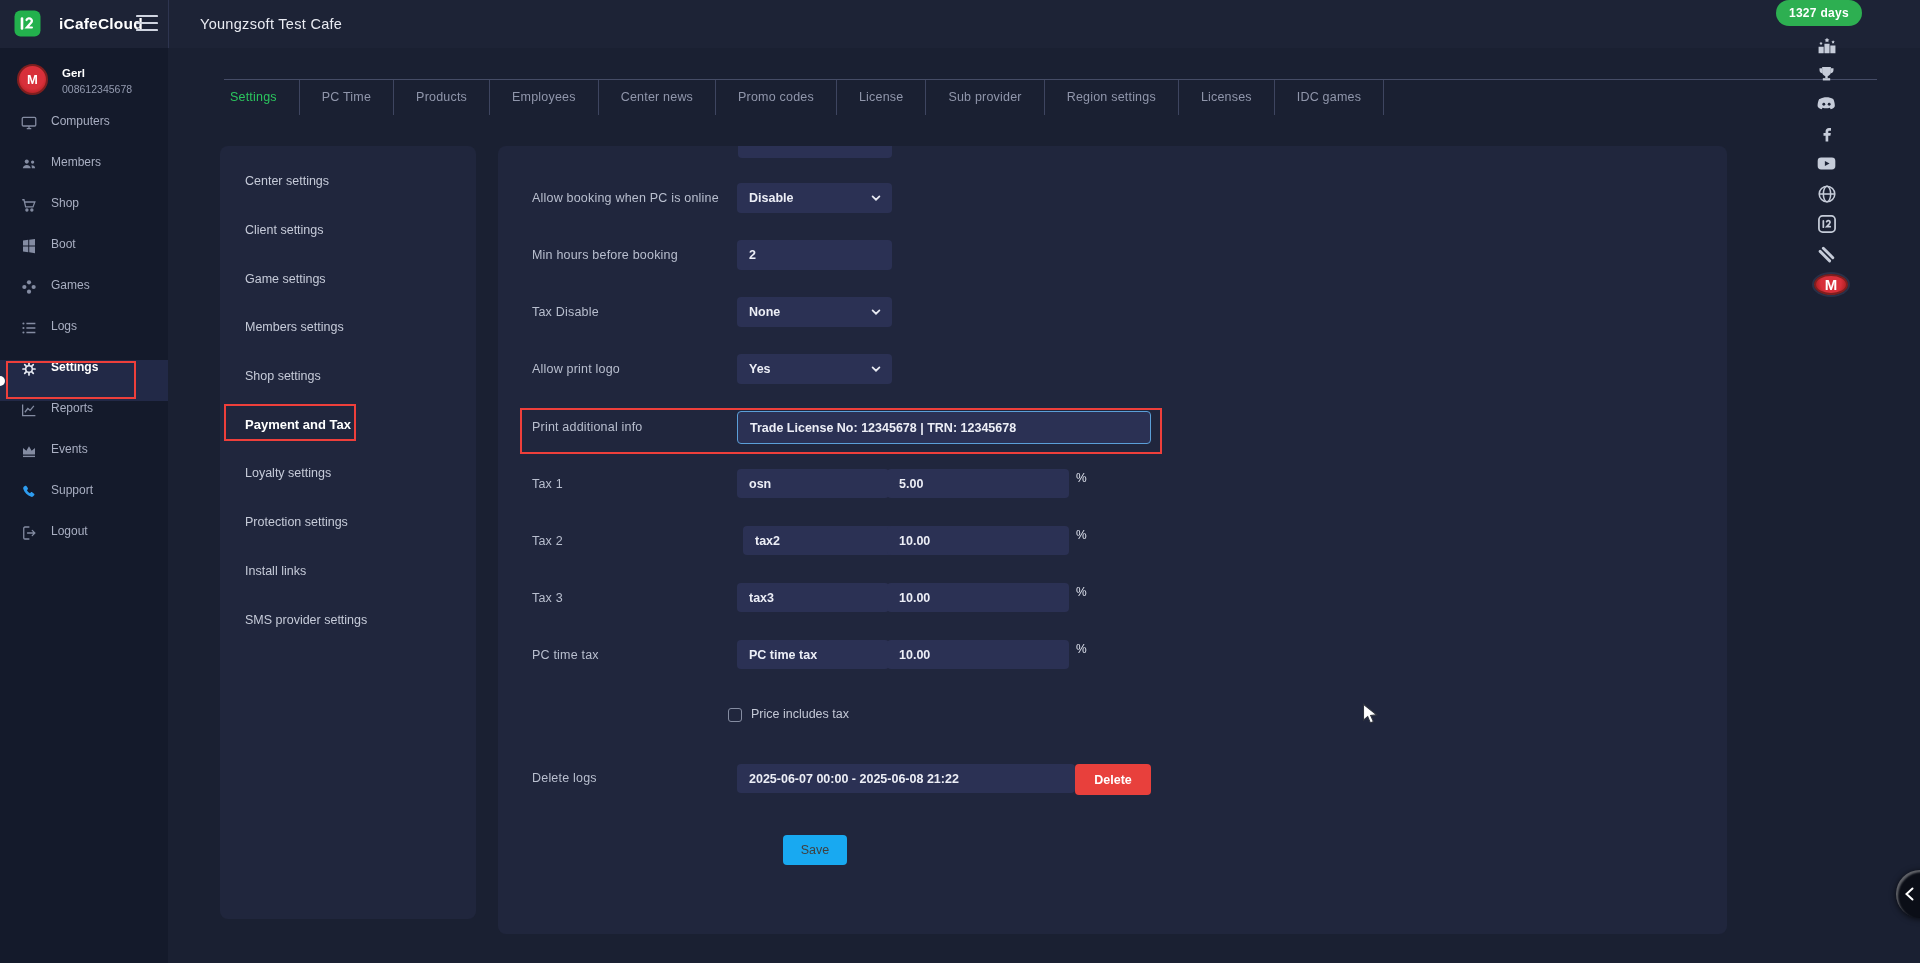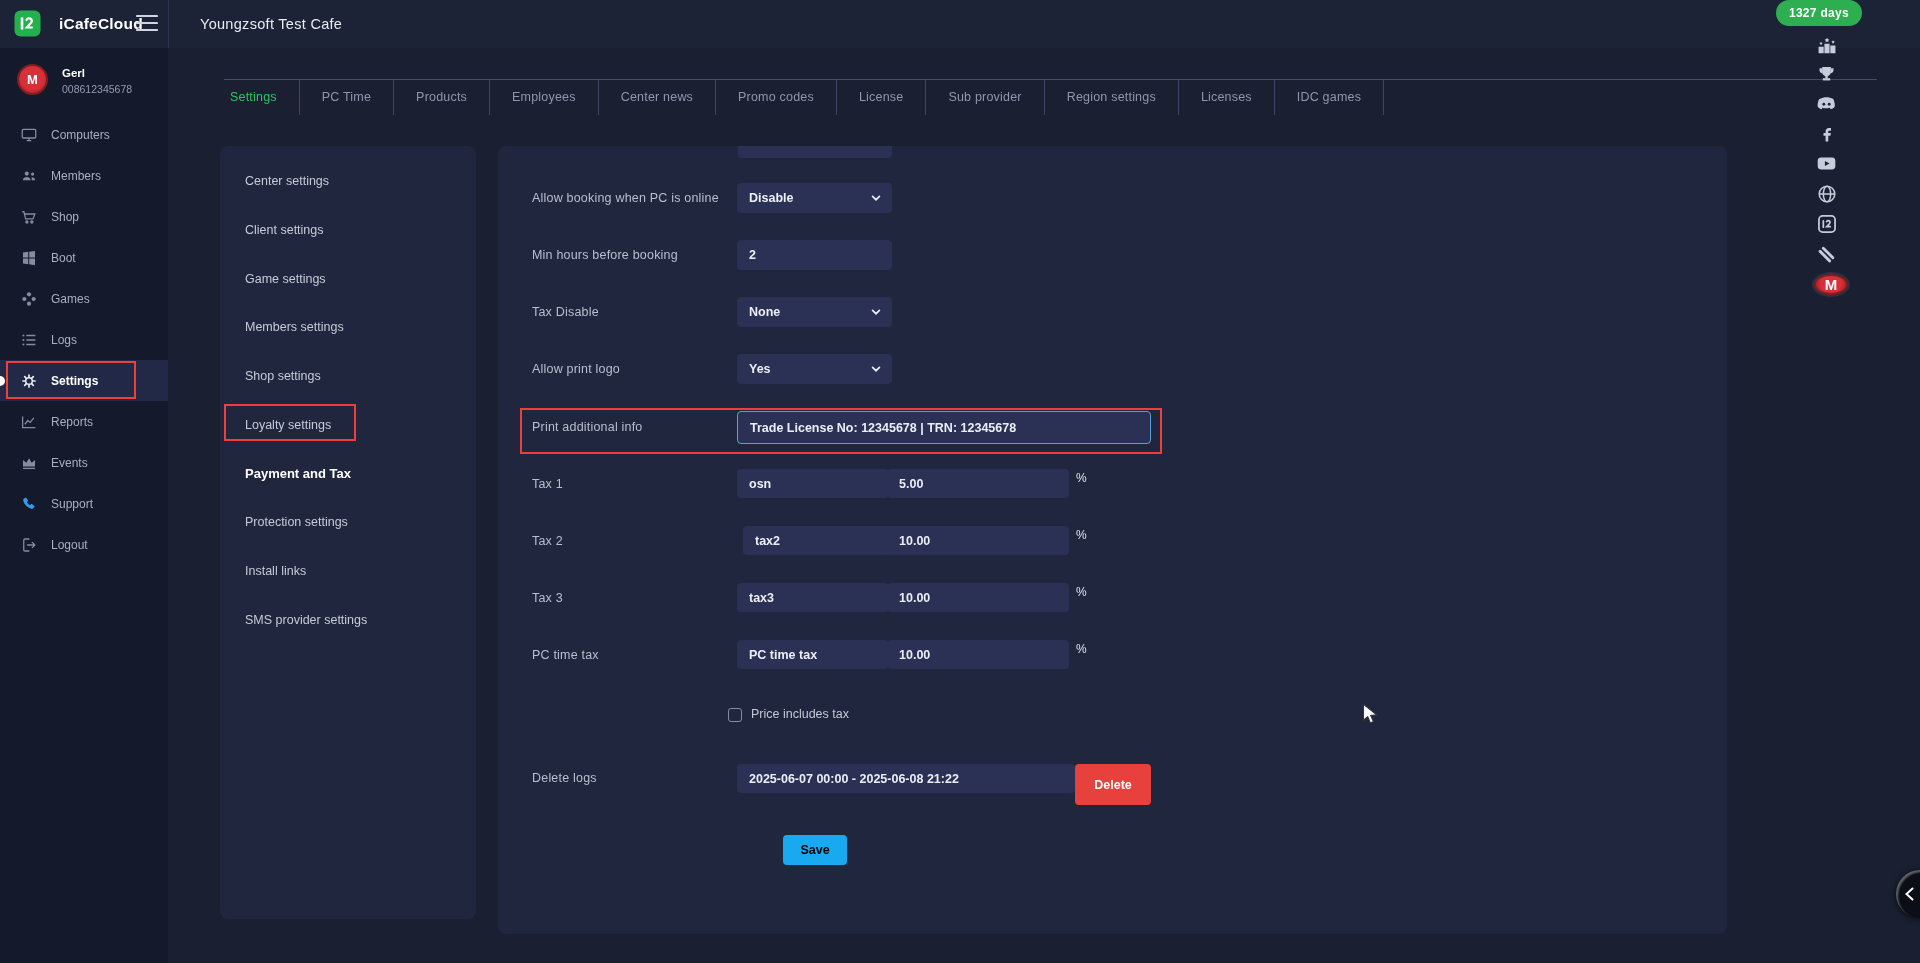--- a/index.html
+++ b/index.html
@@ -25,21 +25,21 @@
     border:2px solid #7e1f1f; color:#fff; font-weight:700; font-size:15px; display:flex; align-items:center;
     justify-content:center; margin-left:8px; box-shadow:0 0 0 2px #2a3148; }
   
   .sidebar { position:absolute; left:0; top:48px; width:168px; height:915px; background:#141a2b; z-index:4; }
   .side-user { position:absolute; left:17px; top:16px; display:flex; gap:14px; }
   .side-avatar { width:31px; height:31px; border-radius:50%; background:radial-gradient(circle at 50% 42%, #d8303a 0 55%, #9e1717 100%);
     border:2px solid #7e1f1f; color:#fff; font-weight:700; font-size:13px; display:flex; align-items:center; justify-content:center; }
   .side-user-name { font-size:11.5px; font-weight:700; color:#fff; margin-top:3px; }
   .side-user-phone { font-size:10.5px; color:#949bb0; margin-top:4px; }
   .nav { position:absolute; left:0; top:66px; width:168px; }
-  .nav-item { position:relative; height:41px; display:flex; align-items:center; gap:13px; padding-left:20px;
+  .nav-item { position:relative; height:41px; display:flex; align-items:flex-start; gap:13px; padding-left:20px;
     font-size:12px; color:#a9afc2; cursor:pointer; }
   .nav-item svg { flex:0 0 auto; }
   .nav-item.active { background:#222947; color:#fff; font-weight:700; }
   .nav-item.active::before { content:""; position:absolute; left:-5px; top:50%; transform:translateY(-50%);
     width:10px; height:10px; border-radius:50%; background:#fff; }
   
   .tabbar { position:absolute; left:224px; top:79px; width:1653px; border-top:1px solid #454c66; display:flex; z-index:3; }
   .tab { padding:10px 22px 11px; font-size:12.5px; color:#9096ab; border-right:1px solid #3e4560; cursor:pointer; letter-spacing:.2px; white-space:nowrap; }
   .tab:first-child { padding-left:6px; }
   .tab.active { color:#2bc55e; }
@@ -53,24 +53,24 @@
   .select { position:absolute; left:239px; width:155px; height:30px; background:#2b3154; border-radius:4px;
     color:#eceef6; font-size:12.5px; font-weight:600; display:flex; align-items:center; padding:0 12px; cursor:pointer; }
   .select svg { position:absolute; right:10px; top:9px; }
   .tinput { position:absolute; background:#2b3154; border:none; outline:none; border-radius:4px; color:#eceef6;
     font-size:12.5px; font-weight:600; padding:0 12px; font-family:"Liberation Sans", sans-serif; }
   .clipped-input { position:absolute; left:240px; top:0; width:154px; height:12px; background:#2b3154; border-radius:0 0 4px 4px; }
   .pct { position:absolute; font-size:12px; color:#dfe3ee; }
   .chk { position:absolute; left:230px; top:562px; width:14px; height:14px; appearance:none; -webkit-appearance:none;
     background:transparent; border:1.5px solid #858ca1; border-radius:3px; margin:0; cursor:pointer; }
   .chk-label { position:absolute; left:253px; top:561px; font-size:12.5px; color:#c3c8d6; }
-  .btn-delete { position:absolute; left:577px; top:618px; width:76px; height:41px; background:#e8403c; border:none;
+  .btn-delete { position:absolute; left:577px; top:618px; width:76px; height:31px; background:#e8403c; border:none;
     border-radius:4px; color:#fff; font-weight:700; font-size:12.5px; cursor:pointer; font-family:"Liberation Sans", sans-serif; }
   .btn-save { position:absolute; left:285px; top:689px; width:64px; height:30px; background:#18a9f1; border:none;
-    border-radius:4px; color:#000000; font-weight:700; font-size:12.5px; cursor:pointer; font-family:"Liberation Sans", sans-serif; }
+    border-radius:4px; color:#404040; font-weight:400; font-size:12.5px; cursor:pointer; font-family:"Liberation Sans", sans-serif; }
   
   .redbox { position:absolute; border:2px solid #ee3f3b; background:transparent; pointer-events:none; z-index:9; }
   
   .edge-fab { position:absolute; right:-24px; top:870px; width:48px; height:48px; border-radius:50%; background:#0b0e17;
     box-shadow:0 1px 6px rgba(0,0,0,.7), inset 2px 2px 2px rgba(255,255,255,.35); display:flex; align-items:center; padding-left:8px; cursor:pointer; z-index:10; }
   .cursor { position:absolute; left:1362px; top:703px; z-index:20; pointer-events:none; }
 </style>
 </head>
 <body>
 
@@ -262,22 +262,22 @@
     <span class="tab">Licenses</span>
     <span class="tab">IDC games</span>
   </div>
 
   <div class="submenu-panel">
     <div class="submenu-item">Center settings</div>
     <div class="submenu-item">Client settings</div>
     <div class="submenu-item">Game settings</div>
     <div class="submenu-item">Members settings</div>
     <div class="submenu-item">Shop settings</div>
+    <div class="submenu-item active">Payment and Tax</div>
     <div class="submenu-item">Loyalty settings</div>
-    <div class="submenu-item active">Payment and Tax</div>
     <div class="submenu-item">Protection settings</div>
     <div class="submenu-item">Install links</div>
     <div class="submenu-item">SMS provider settings</div>
   </div>
 
   <div class="main-panel">
     <div class="clipped-input"></div>
 
     <div class="flabel" style="top:45px">Allow booking when PC is online</div>
     <div class="select" style="top:37px">

